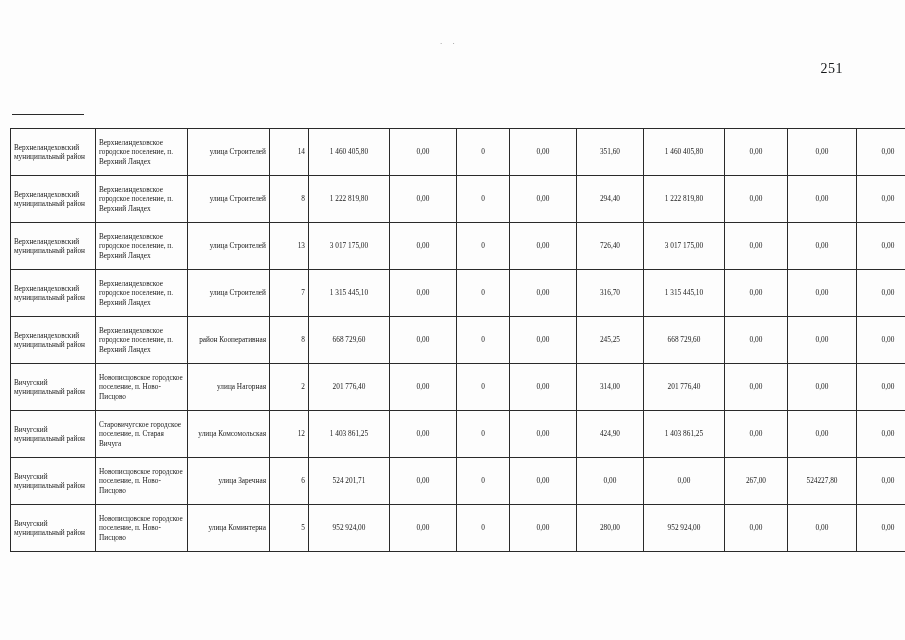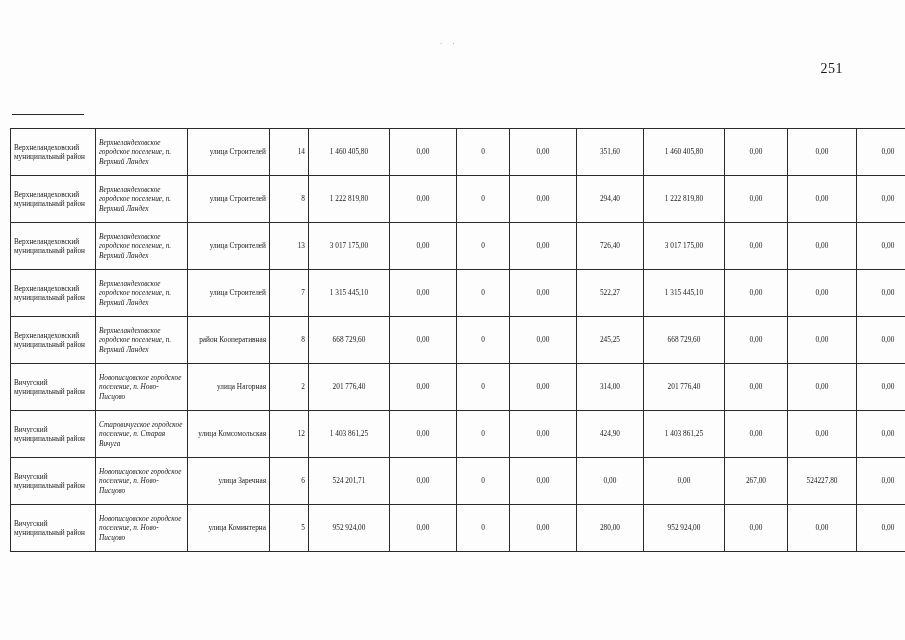--- a/index.html
+++ b/index.html
@@ -59,21 +59,20 @@
   }
   td.c-region {
     width: 78px;
     text-align: left;
     padding-left: 5px;
   }
   td.c-settlement {
     width: 85px;
     text-align: left;
     padding-left: 5px;
-    font-style: italic;
   }
   td.c-street {
     width: 75px;
     text-align: right;
     padding-left: 5px;
     font-size: 7.6px;
   }
   td.c-house {
     width: 32px;
     text-align: right;
@@ -167,21 +166,21 @@
         </tr>
         <tr class="row">
           <td class="c-region">Верхнеландеховский муниципальный район</td>
           <td class="c-settlement">Верхнеландеховское городское поселение, п. Верхний Ландех</td>
           <td class="c-street">улица Строителей</td>
           <td class="c-house">7</td>
           <td class="c-num c-sum1">1 315 445,10</td>
           <td class="c-num c-v1">0,00</td>
           <td class="c-num c-v2">0</td>
           <td class="c-num c-v3">0,00</td>
-          <td class="c-num c-v4">522,27</td>
+          <td class="c-num c-v4">316,70</td>
           <td class="c-num c-sum2">1 315 445,10</td>
           <td class="c-num c-v5">0,00</td>
           <td class="c-num c-v6">0,00</td>
           <td class="c-num c-v7">0,00</td>
 
         </tr>
         <tr class="row">
           <td class="c-region">Верхнеландеховский муниципальный район</td>
           <td class="c-settlement">Верхнеландеховское городское поселение, п. Верхний Ландех</td>
           <td class="c-street">район Кооперативная</td>

